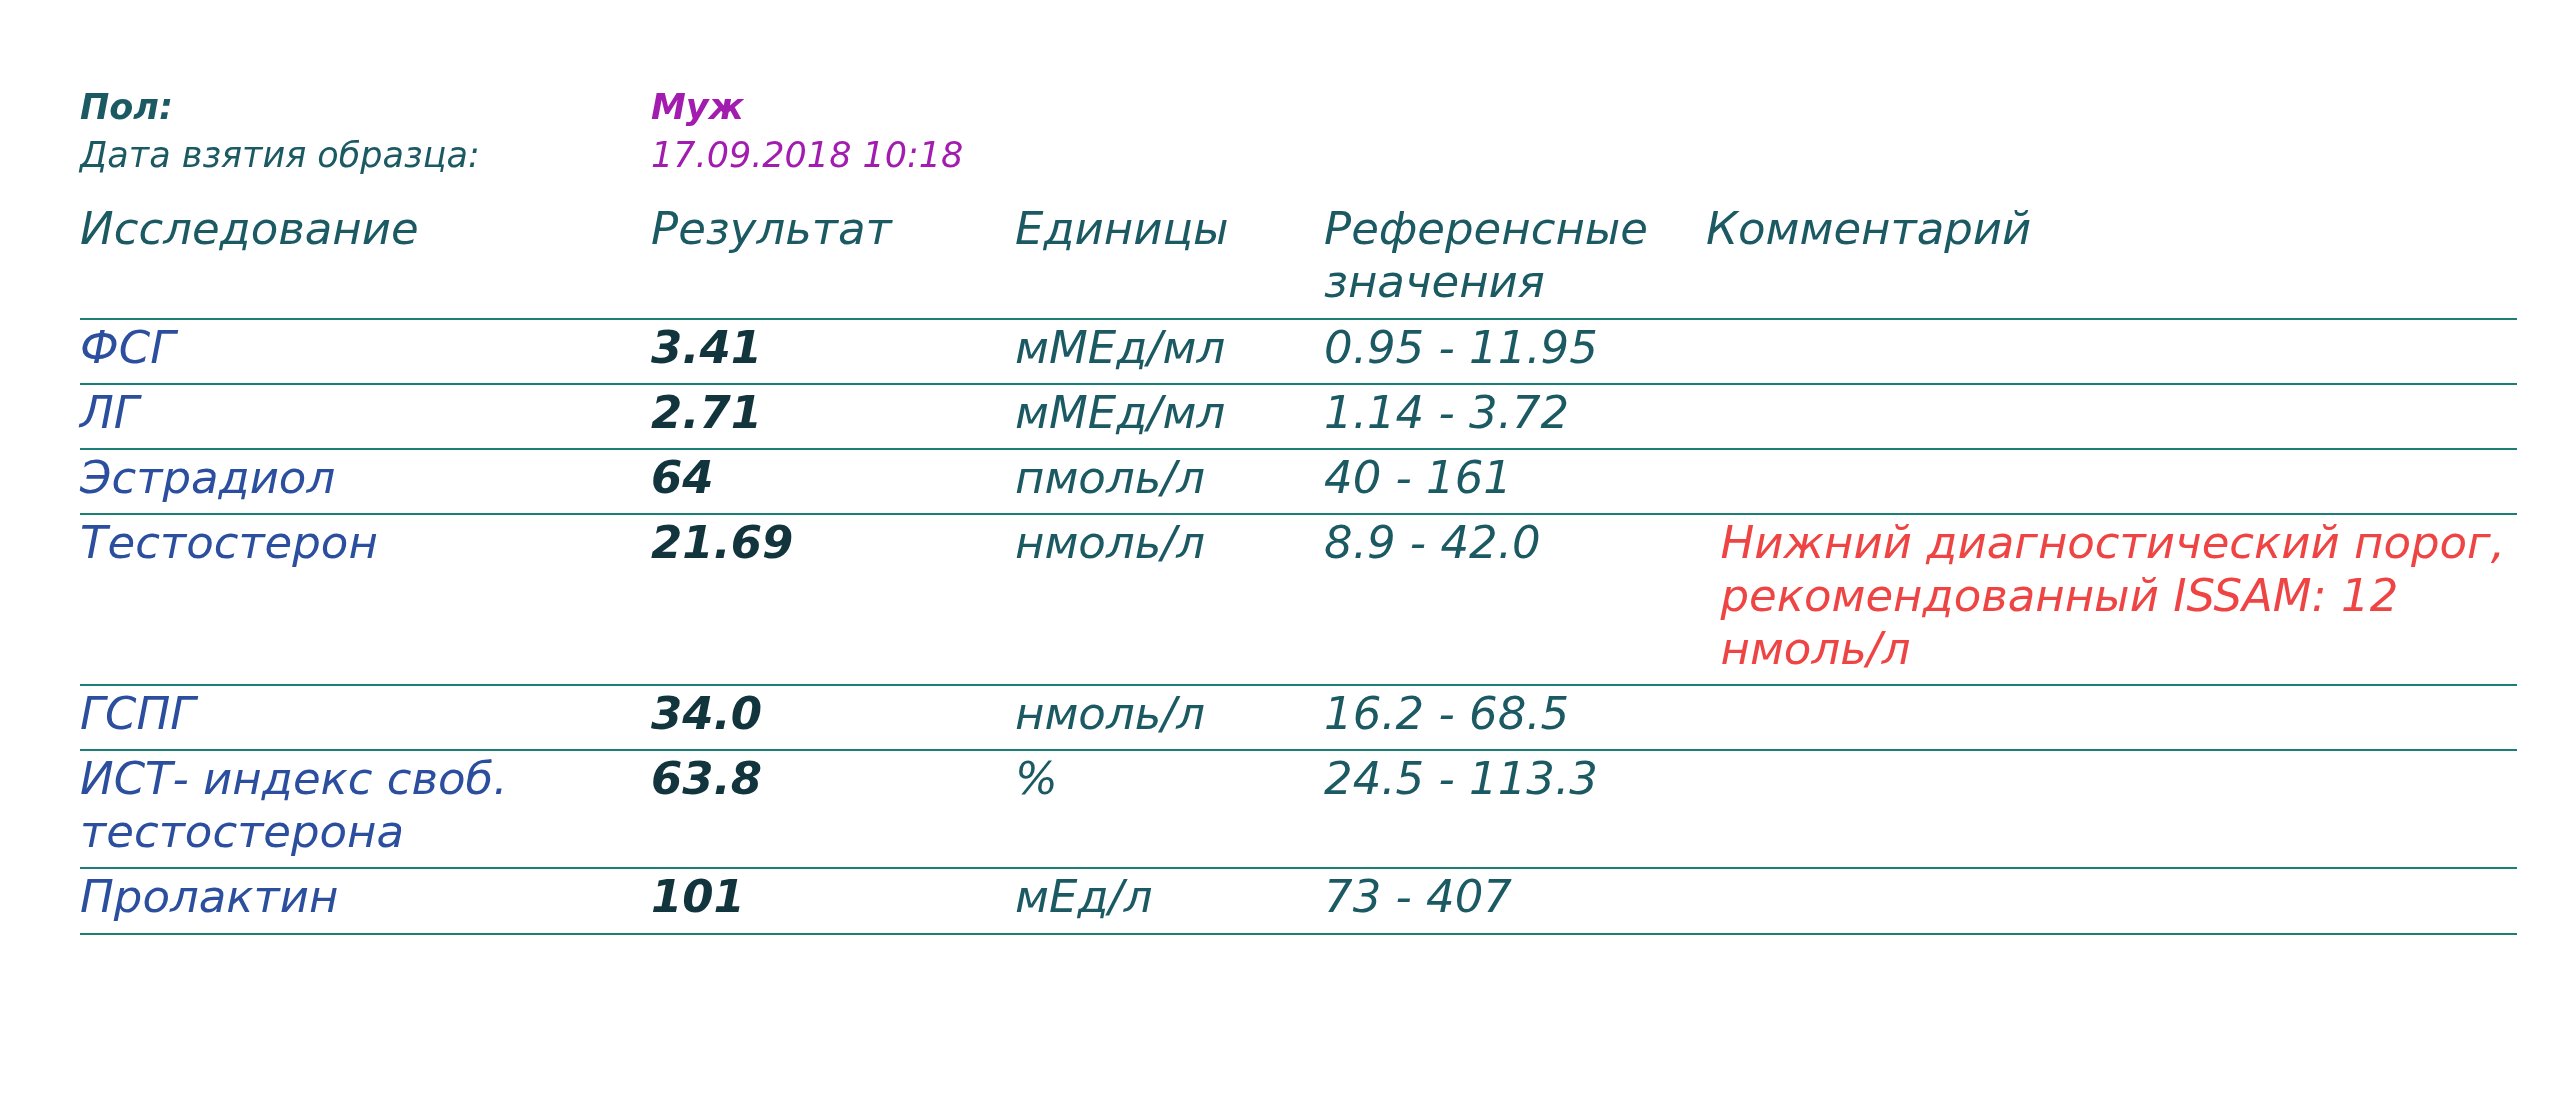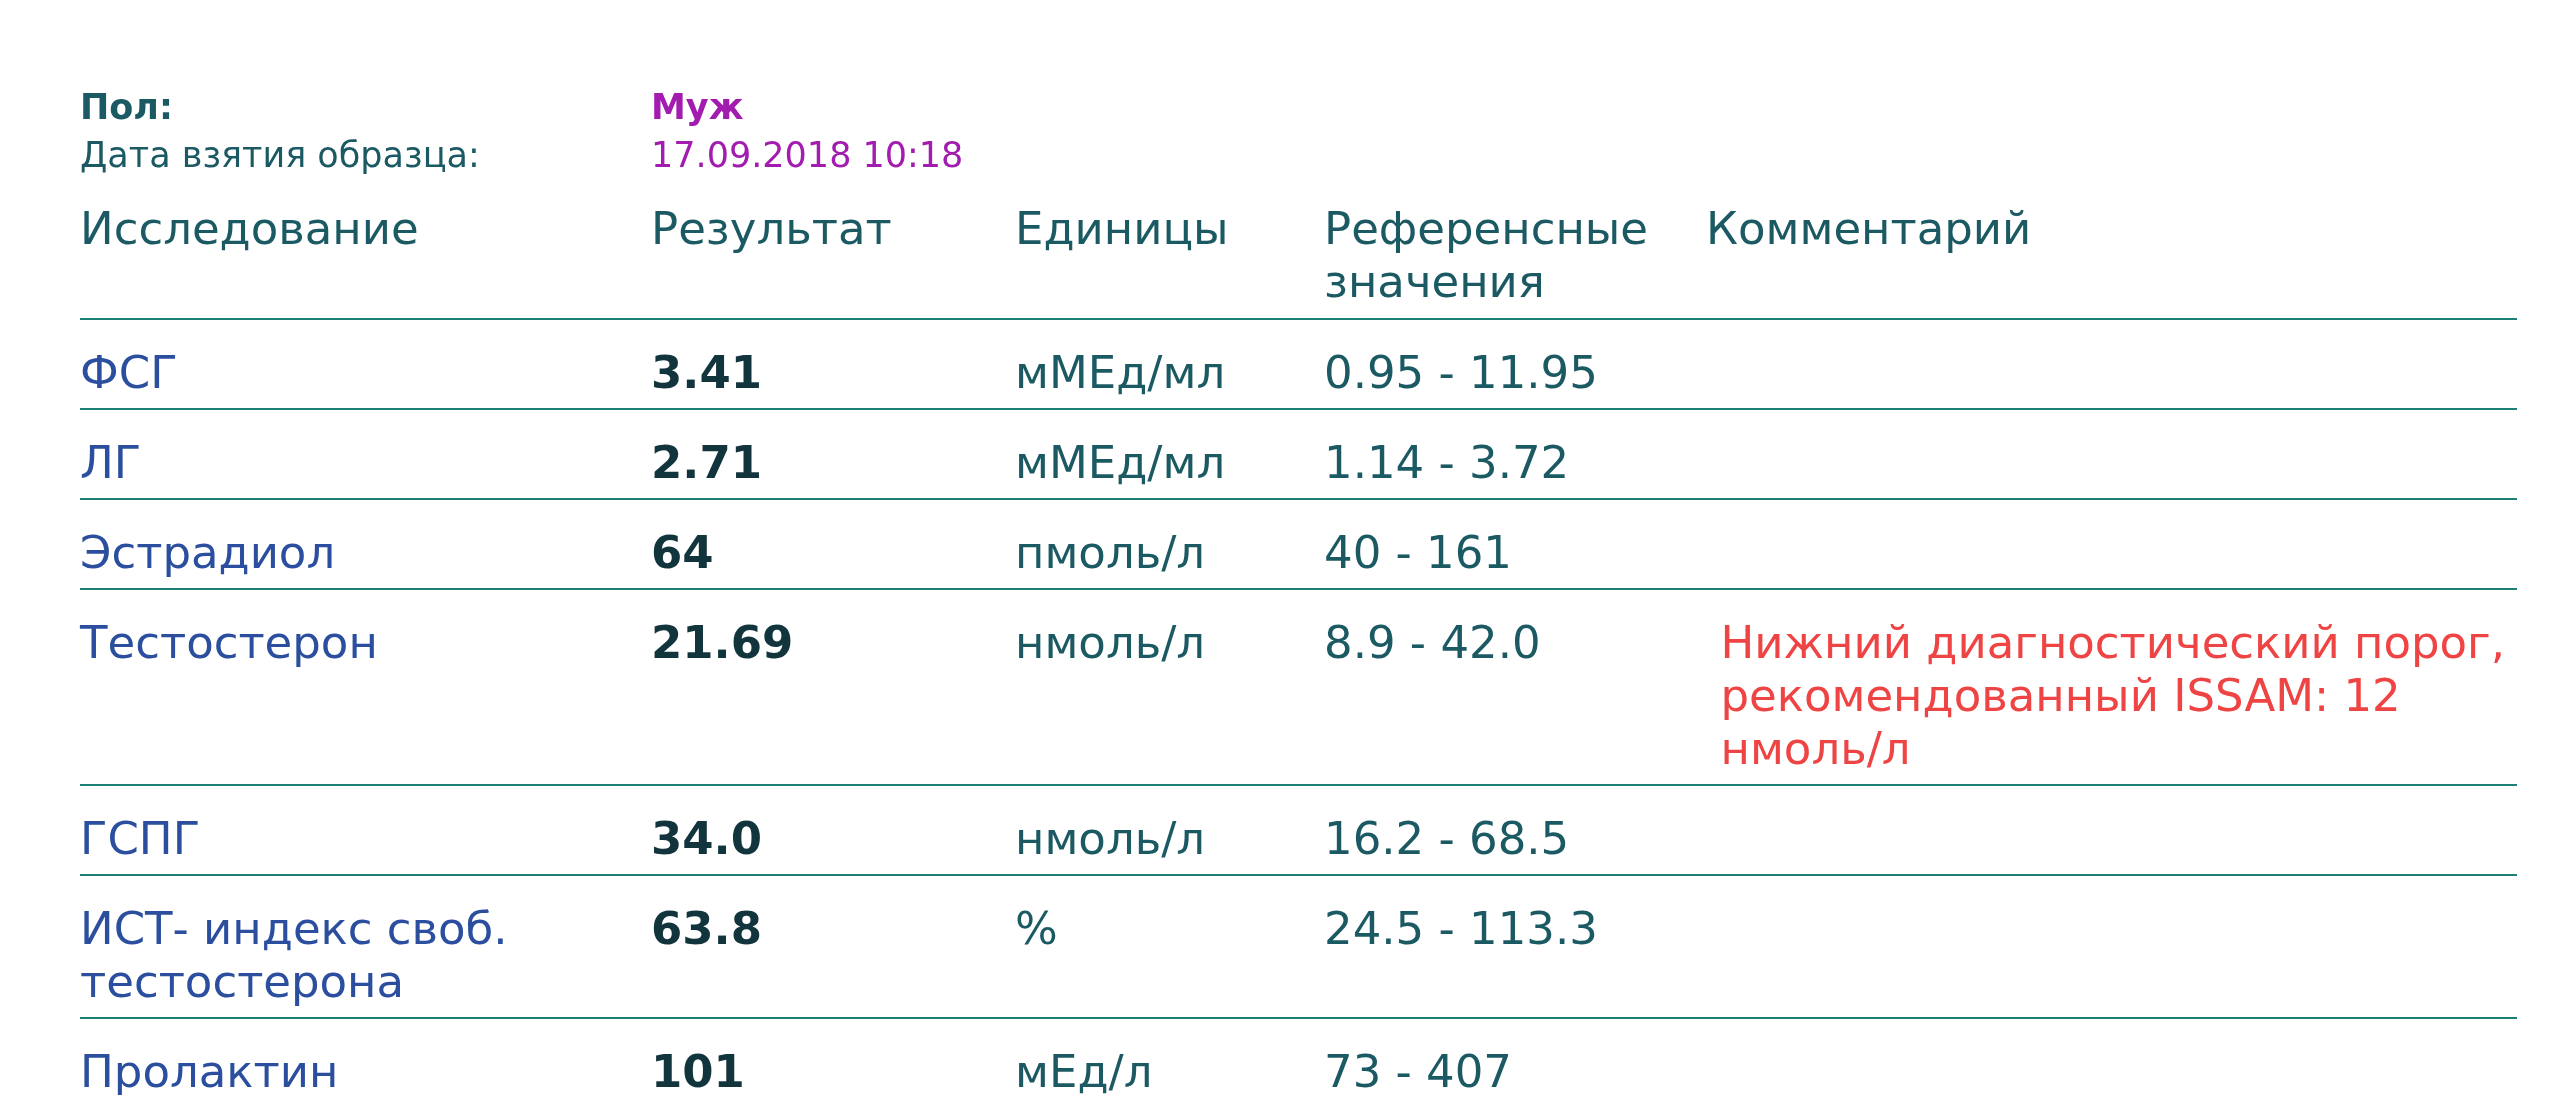--- a/index.html
+++ b/index.html
@@ -13,20 +13,21 @@
     font-family: "DejaVu Sans", sans-serif;
     color: #1c5a63;
     -webkit-font-smoothing: antialiased;
   }
   .sheet {
     position: relative;
     width: 2576px;
     height: 1096px;
     background: #ffffff;
     overflow: hidden;
+    font-style: italic;
   }
   .content {
     position: absolute;
     left: 80px;
     top: 87px;
     width: 2437px;
   }
 
   
   .info {
@@ -70,21 +71,21 @@
   }
   .results thead th .sub { display: block; }
 
   .results tbody tr {
     border-top: 2.7px solid #1b7f76;
   }
   .results tbody tr:last-child {
     border-bottom: 2.7px solid #1b7f76;
   }
   .results tbody td {
-    padding: 26px 0 9px 0;
+    padding: 1px 0 9px 0;
     vertical-align: top;
     line-height: 1.18;
   }
   .results tbody td.test {
     color: #2b4f9e;
   }
   .results tbody td.result {
     color: #12343c;
     font-weight: bold;
   }

